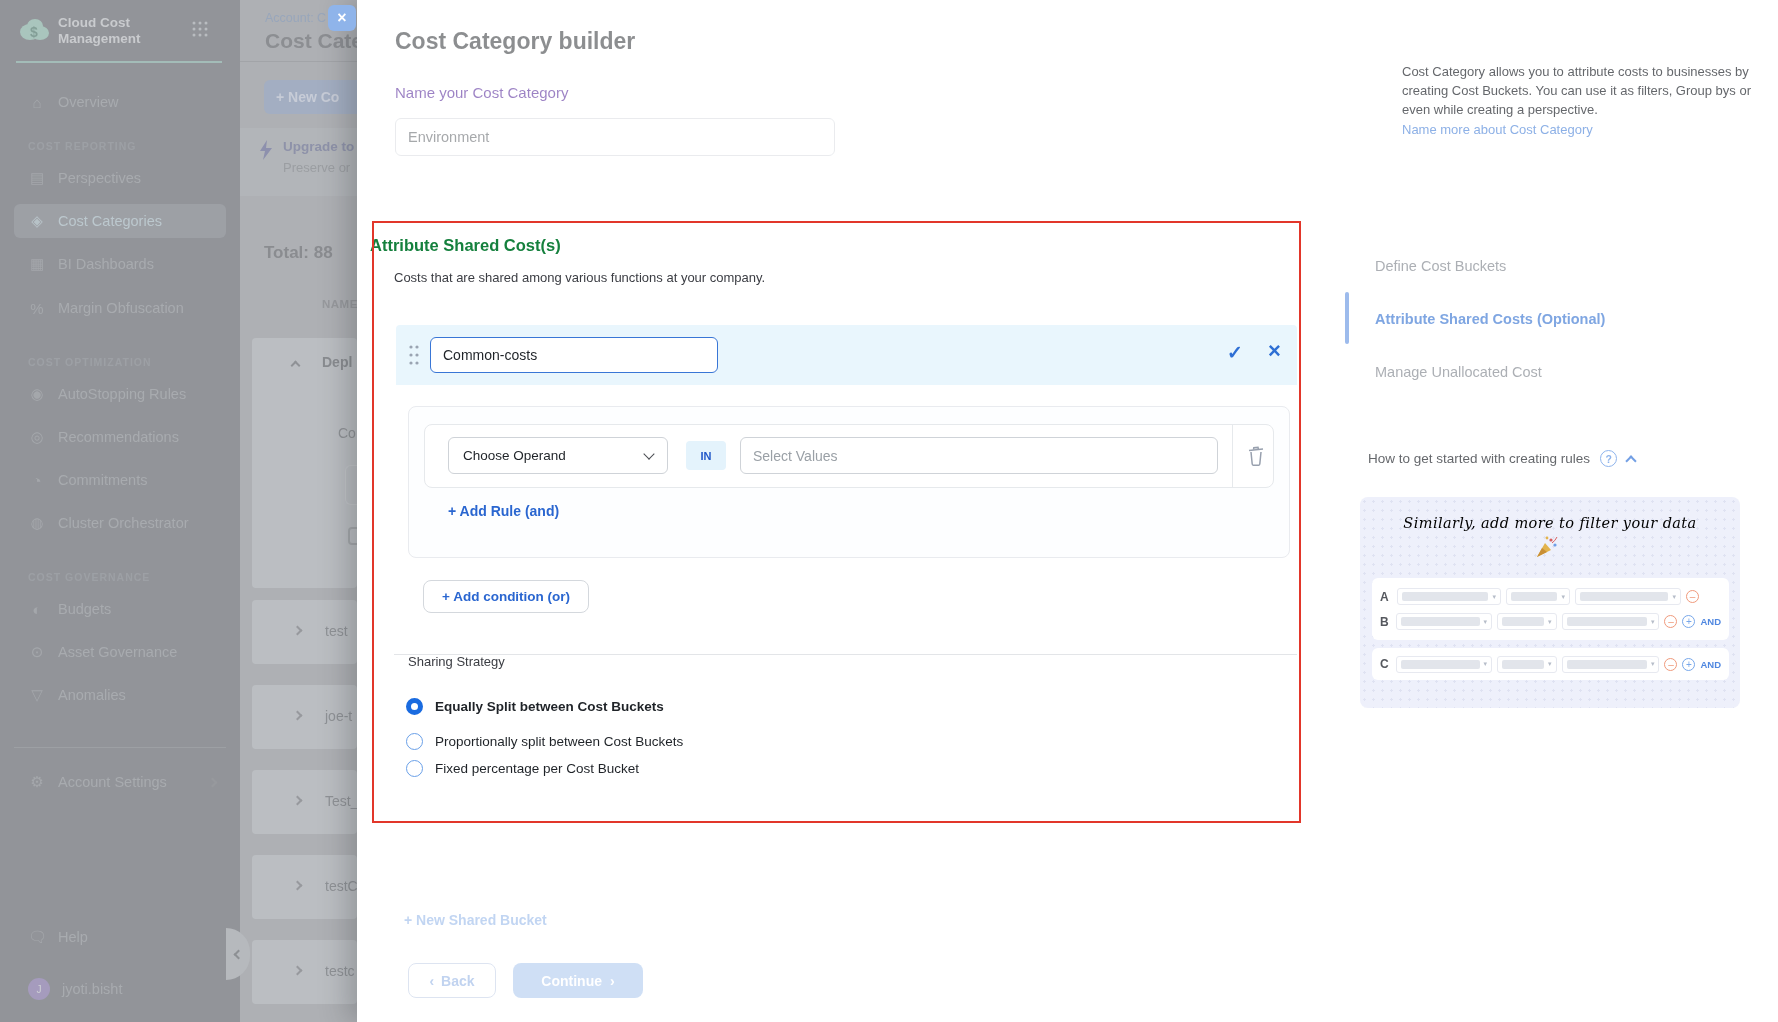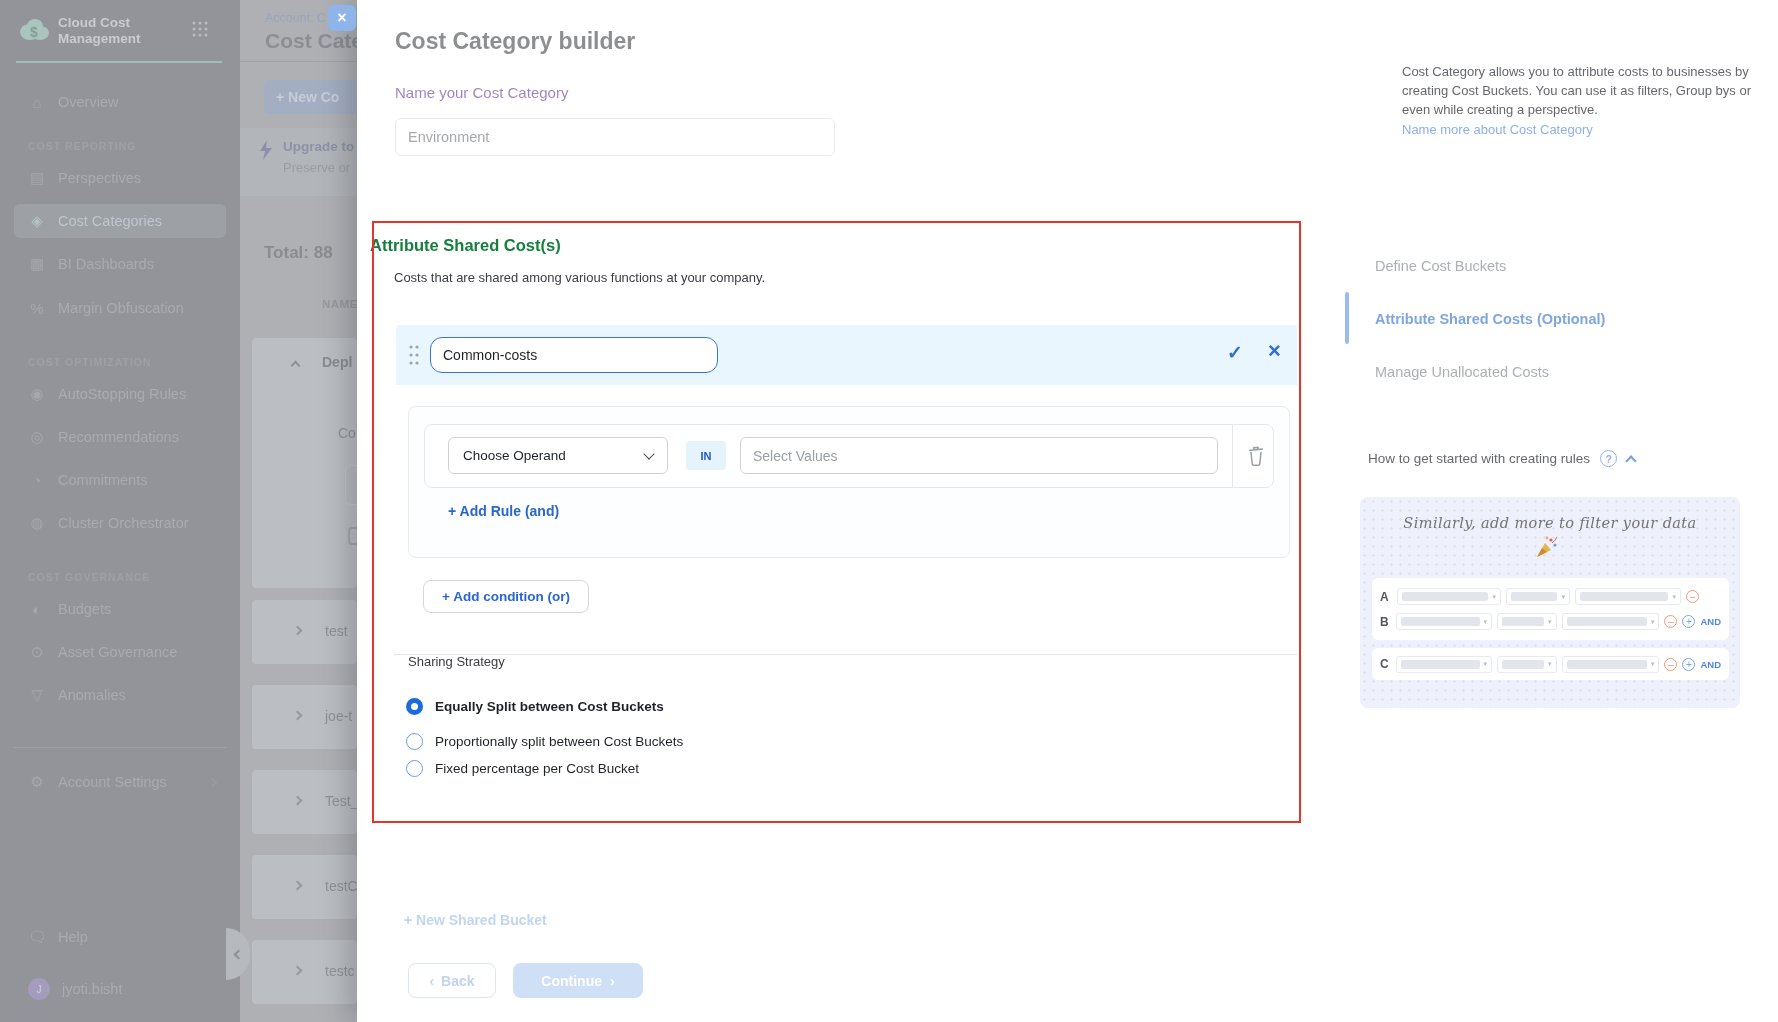--- a/index.html
+++ b/index.html
@@ -63,21 +63,21 @@
 
   
   #hl-box { left:372px; top:221px; width:929px; height:602px; border:2.5px solid #e2362a;
     pointer-events:none; z-index:5; }
   .sec-title { left:370px; top:236px; font-size:16.5px; font-weight:bold; color:#15803d; }
   .sec-desc { left:394px; top:270px; font-size:13px; color:#3b3d43; }
 
   #bucket-head { left:396px; top:325px; width:901px; height:60px; background:#e9f6fd;
     border-radius:4px 4px 0 0; }
   #bucket-input { left:430px; top:337px; width:288px; height:36px; border:1.6px solid #3976d6;
-    border-radius:12px; background:#fff; font-size:14px; color:#1f2328; padding:0 12px;
+    border-radius:6px; background:#fff; font-size:14px; color:#1f2328; padding:0 12px;
     font-family:"Liberation Sans",sans-serif; }
   .bucket-check { left:1227px; top:341px; font-size:19px; font-weight:bold; color:#2e6fd4; }
   .bucket-x { left:1268px; top:338px; font-size:22px; font-weight:bold; color:#2e6fd4; }
 
   #rule-panel { left:408px; top:406px; width:882px; height:152px; border:1px solid #e9ebef;
     border-radius:8px; background:#fdfeff; }
   #rule-strip { left:424px; top:424px; width:850px; height:64px; border:1px solid #e6e9ec;
     border-radius:8px; background:#ffffff; }
   #operand-select { left:448px; top:437px; width:220px; height:37px; border:1px solid #cfd3d8;
     border-radius:6px; background:#fff; display:flex; align-items:center;
@@ -128,21 +128,21 @@
     color:#7aa6e8; font-size:10.5px; font-weight:bold; display:flex; align-items:center;
     justify-content:center; }
   .chev-up-b { width:8px; height:8px; border-right:2px solid #5b8fe0;
     border-bottom:2px solid #5b8fe0; transform:rotate(-135deg); margin-top:4px; }
 
   #illus { left:1360px; top:497px; width:380px; height:211px; background:#eef0fb; border-radius:8px;
     background-image:radial-gradient(circle,#dfe2f2 1px, rgba(0,0,0,0) 1.2px);
     background-size:9px 9px; }
   .illus-caption { left:1372px; top:515px; width:356px; text-align:center;
     font-family:"DejaVu Serif", serif; font-style:italic; font-size:14.5px;
-    letter-spacing:.4px; color:#737373; white-space:nowrap; }
+    letter-spacing:.4px; color:#000000; white-space:nowrap; }
   .illus-group { left:1372px; width:357px; background:#ffffff; border-radius:6px;
     display:flex; flex-direction:column; justify-content:center; gap:7px; padding:7px 8px; }
   .illus-row { display:flex; align-items:center; gap:5px; height:18px; }
   .illus-letter { font-size:12px; font-weight:bold; color:#55585e; width:12px; }
   .ph-select { height:17px; border:1px solid #e7e9f0; border-radius:3px; background:#fff;
     display:flex; align-items:center; padding:0 4px; gap:4px; }
   .ph-bar { height:9px; background:#e2e5eb; border-radius:2px; flex:1; }
   .ph-caret { font-size:7px; color:#b7bdc9; }
   .mini-circ { width:13px; height:13px; border-radius:50%; font-size:10px; line-height:11px;
     text-align:center; flex:0 0 auto; }
@@ -366,21 +366,21 @@
   <span>Continue</span>
   <span>›</span>
 </div>
 
 <div class="abs info-text fade85">Cost Category allows you to attribute costs to businesses by creating Cost Buckets. You can use it as filters, Group bys or even while creating a perspective.</div>
 <div class="abs learn-link fade85">Name more about Cost Category</div>
 
 <div class="abs step fade85" style="top:258px">Define Cost Buckets</div>
 <div id="step-bar" class="abs"></div>
 <div class="abs step active" style="top:311px">Attribute Shared Costs (Optional)</div>
-<div class="abs step fade85" style="top:364px">Manage Unallocated Costs</div>
+<div class="abs step fade85" style="top:364px">Manage Unallocated Cost</div>
 
 <div class="abs howto-row fade85">
   <span class="howto-text">How to get started with creating rules</span>
   <span class="q-icon">?</span>
   <span class="chev-up-b"></span>
 </div>
 
 <div id="illus" class="abs"></div>
 <div class="abs illus-caption">Similarly, add more to filter your data</div>
 <svg class="abs" style="left:1533px;top:535px" width="26" height="26" viewBox="0 0 26 26">

